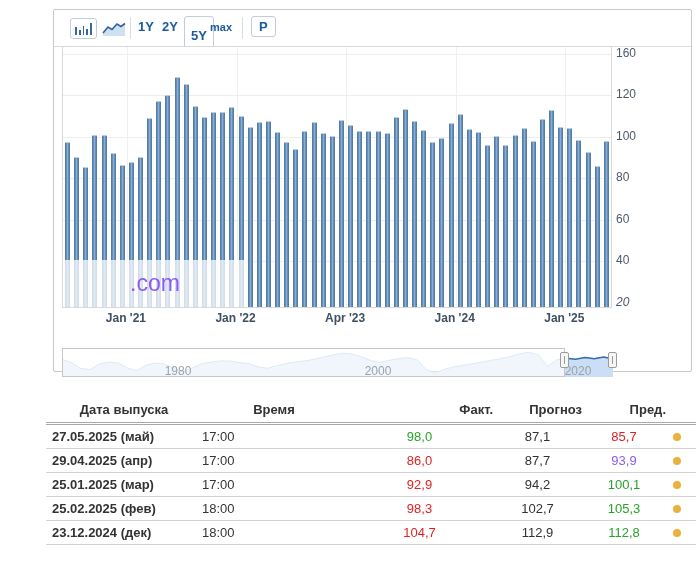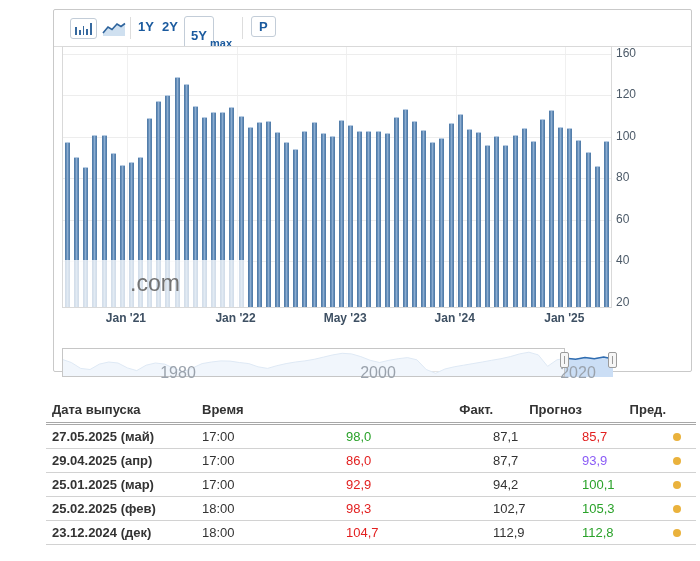--- a/index.html
+++ b/index.html
@@ -16,63 +16,63 @@
   .btn-bars i:nth-child(1){height:8px}.btn-bars i:nth-child(2){height:5px}
   .btn-bars i:nth-child(3){height:9px}.btn-bars i:nth-child(4){height:6px}
   .btn-bars i:nth-child(5){height:12px}
   .btn-line{left:48px;top:10px;width:24px;height:17px;}
   .sep{position:absolute;top:7px;width:1px;height:22px;background:#ddd;}
   .sep1{left:76px}.sep2{left:188px}
   .range-btn{position:absolute;top:9px;border:none;background:none;color:#1a5a9e;
              font-weight:bold;font-size:13px;font-family:inherit;padding:0;cursor:pointer;}
   .r-1y{left:84px}.r-2y{left:108px}
   .r-5y{left:130px;top:6px;border:1px solid #c3cdd8;border-radius:3px;padding:11px 6px;background:#fff;}
-  .r-max{left:156px;top:11px;font-size:11px;margin-top:16px;}
+  .r-max{left:156px;top:11px;font-size:11px;}
   .r-p{left:197px;top:6px;border:1px solid #c3cdd8;border-radius:3px;padding:2px 7px;background:#fff;}
   
   .plot{position:absolute;left:8px;top:36px;width:548px;height:260px;
         border:1px solid #d9d9d9;background:#fff;}
   .gl-h{position:absolute;left:0;width:100%;height:1px;background:#ededed;}
   .gl-v{position:absolute;top:0;height:100%;width:1px;background:#f0f0f0;}
   .bar{position:absolute;bottom:0;
        background:linear-gradient(90deg,#4c76a2 0%,#628cb8 28%,#8dadd0 50%,#628cb8 72%,#4c76a2 100%);
        border-top:1px solid #b9cde3;box-sizing:border-box;}
   .ytick{position:absolute;left:562px;width:36px;font-size:12px;color:#4c5a68;text-align:left;}
   .xtick{position:absolute;top:301px;width:72px;text-align:center;font-size:12px;
          font-weight:bold;color:#3e5063;}
   .watermark{position:absolute;left:0;bottom:0;width:184px;height:47px;
              background:rgba(255,255,255,0.75);display:flex;align-items:center;justify-content:center;}
   .wm-main{font-size:27px;font-weight:bold;color:#4e4e4e;letter-spacing:-1px;position:relative;line-height:1;}
   .wm-flame{position:absolute;right:41px;top:-4px;width:6px;height:7px;background:#f7a330;
             transform:skewX(-14deg);border-radius:1px;}
-  .wm-suffix{font-size:23px;color:#737373;line-height:1;}
+  .wm-suffix{font-size:23px;color:#8b5cf6;line-height:1;}
   
   .navigator{position:absolute;left:8px;top:331px;width:551px;height:40px;}
   .navigator svg{position:absolute;left:0;top:0;}
   .nav-sel{clip-path:inset(0 0 0 503px);}
   .nav-mask{position:absolute;left:0;top:7px;width:503px;height:29px;box-sizing:border-box;
             border:1px solid #c6c6c6;background:rgba(255,255,255,0.5);}
-  .nav-label{position:absolute;top:23px;font-size:16px;color:#9aa2ac;transform:translateX(-50%);}
+  .nav-label{position:absolute;top:23px;font-size:12px;color:#9aa2ac;transform:translateX(-50%);}
   .nav-handle{position:absolute;top:11px;width:9px;height:16px;background:#f6f6f6;
               border:1px solid #9b9b9b;border-radius:2px;box-sizing:border-box;}
   .nav-handle::after{content:"";position:absolute;left:3px;top:3px;width:1px;height:8px;background:#999;}
   .h-left{left:498px}.h-right{left:546px}
   
   .releases{position:absolute;left:46px;top:399px;width:650px;border-collapse:collapse;
             table-layout:fixed;font-size:13px;color:#333;}
-  .releases th{text-align:left;font-weight:bold;padding:3px 0 5px;}
+  .releases th{text-align:center;font-weight:bold;padding:3px 0 5px;}
   .releases th.num{text-align:right;}
   .releases thead tr{border-bottom:3px double #a8a8a8;}
   .releases tbody tr{border-bottom:1px solid #d2d2d2;}
   .releases td{padding:4px 0;white-space:nowrap;}
   .releases td.date{font-weight:bold;padding-left:6px;}
   .releases th.first{padding-left:6px;}
   .releases td.time{padding-left:6px;}
   .releases th.timeh{padding-left:6px;}
-  .releases td.num{text-align:left;}
+  .releases td.num{text-align:center;}
   .dot{display:inline-block;width:8px;height:8px;border-radius:50%;background:#eab23c;margin-left:7px;}
 </style>
 </head>
 <body>
 
 <div class="widget">
 
   <div class="toolbar">
     <button class="icon-btn btn-bars" title="">
       <i></i>
@@ -172,26 +172,26 @@
         <span class="wm-suffix">.com</span>
     </div>
   </div>
   <div id="yaxis">
       <div class="ytick" style="top: 36px;">160</div>
       <div class="ytick" style="top: 77.45px;">120</div>
       <div class="ytick" style="top: 118.9px;">100</div>
       <div class="ytick" style="top: 160.35px;">80</div>
       <div class="ytick" style="top: 201.8px;">60</div>
       <div class="ytick" style="top: 243.25px;">40</div>
-      <div class="ytick" style="top: 284.7px;">20</div>
+      <div class="ytick" style="top: 284.7px; font-style: italic;">20</div>
     </div>
   <div id="xaxis">
       <div class="xtick" style="left: 35.9333px;">Jan '21</div>
       <div class="xtick" style="left: 145.533px;">Jan '22</div>
-      <div class="xtick" style="left: 255.133px;">May '23</div>
+      <div class="xtick" style="left: 255.133px;">Apr '23</div>
       <div class="xtick" style="left: 364.733px;">Jan '24</div>
       <div class="xtick" style="left: 474.333px;">Jan '25</div>
     </div>
 
   <div class="navigator" id="nav">
     <svg class="nav-base" id="nav-base" width="551" height="40">
         <path d="M0.0 18.3 L9.3 21.5 L18.7 27.4 L28.0 28.5 L37.4 23.1 L46.7 21.0 L56.0 22.0 L65.4 26.9 L74.7 29.6 L84.1 24.2 L93.4 22.0 L102.7 23.1 L112.1 27.4 L121.4 30.7 L130.7 26.9 L140.1 22.6 L149.4 21.0 L158.8 19.9 L168.1 20.1 L177.4 21.5 L186.8 22.6 L196.1 25.8 L205.5 27.4 L214.8 24.7 L224.1 22.6 L233.5 21.0 L242.8 19.9 L252.2 18.3 L261.5 16.1 L270.8 13.9 L280.2 12.3 L289.5 12.9 L298.8 15.6 L308.2 19.3 L317.5 21.5 L326.9 19.3 L336.2 17.7 L345.5 16.6 L354.9 18.8 L364.2 28.5 L373.6 32.3 L382.9 28.0 L392.2 25.8 L401.6 24.2 L410.9 22.6 L420.3 21.0 L429.6 19.3 L438.9 17.7 L448.3 15.6 L457.6 12.9 L466.9 11.2 L476.3 13.9 L485.6 25.3 L495.0 18.8 L504.3 17.2 L513.6 18.3 L523.0 16.6 L532.3 17.7 L541.7 16.1 L551.0 18.0 L551 36 L0 36 Z" fill="#e3edf8" stroke="none"></path>
         <path d="M0.0 18.3 L9.3 21.5 L18.7 27.4 L28.0 28.5 L37.4 23.1 L46.7 21.0 L56.0 22.0 L65.4 26.9 L74.7 29.6 L84.1 24.2 L93.4 22.0 L102.7 23.1 L112.1 27.4 L121.4 30.7 L130.7 26.9 L140.1 22.6 L149.4 21.0 L158.8 19.9 L168.1 20.1 L177.4 21.5 L186.8 22.6 L196.1 25.8 L205.5 27.4 L214.8 24.7 L224.1 22.6 L233.5 21.0 L242.8 19.9 L252.2 18.3 L261.5 16.1 L270.8 13.9 L280.2 12.3 L289.5 12.9 L298.8 15.6 L308.2 19.3 L317.5 21.5 L326.9 19.3 L336.2 17.7 L345.5 16.6 L354.9 18.8 L364.2 28.5 L373.6 32.3 L382.9 28.0 L392.2 25.8 L401.6 24.2 L410.9 22.6 L420.3 21.0 L429.6 19.3 L438.9 17.7 L448.3 15.6 L457.6 12.9 L466.9 11.2 L476.3 13.9 L485.6 25.3 L495.0 18.8 L504.3 17.2 L513.6 18.3 L523.0 16.6 L532.3 17.7 L541.7 16.1 L551.0 18.0" fill="none" stroke="#bdd2ea" stroke-width="1"></path>
       </svg>
     <div class="nav-mask"></div>

